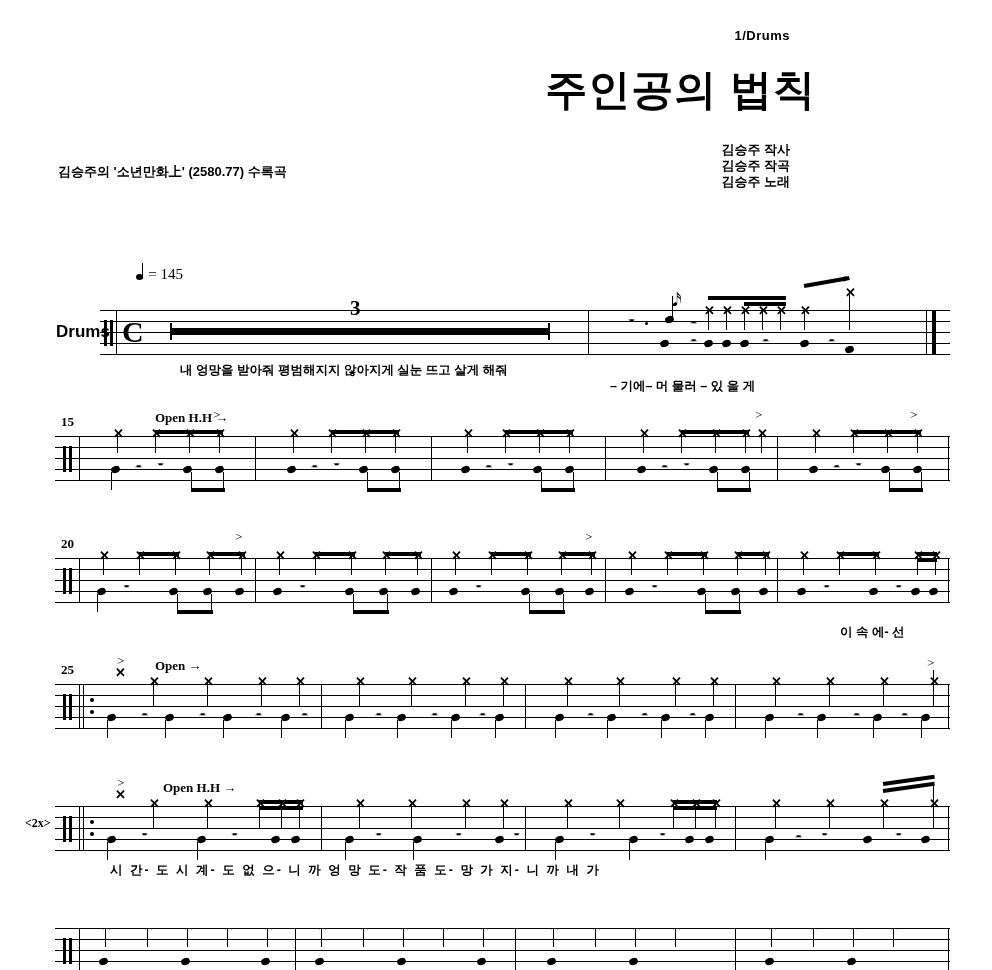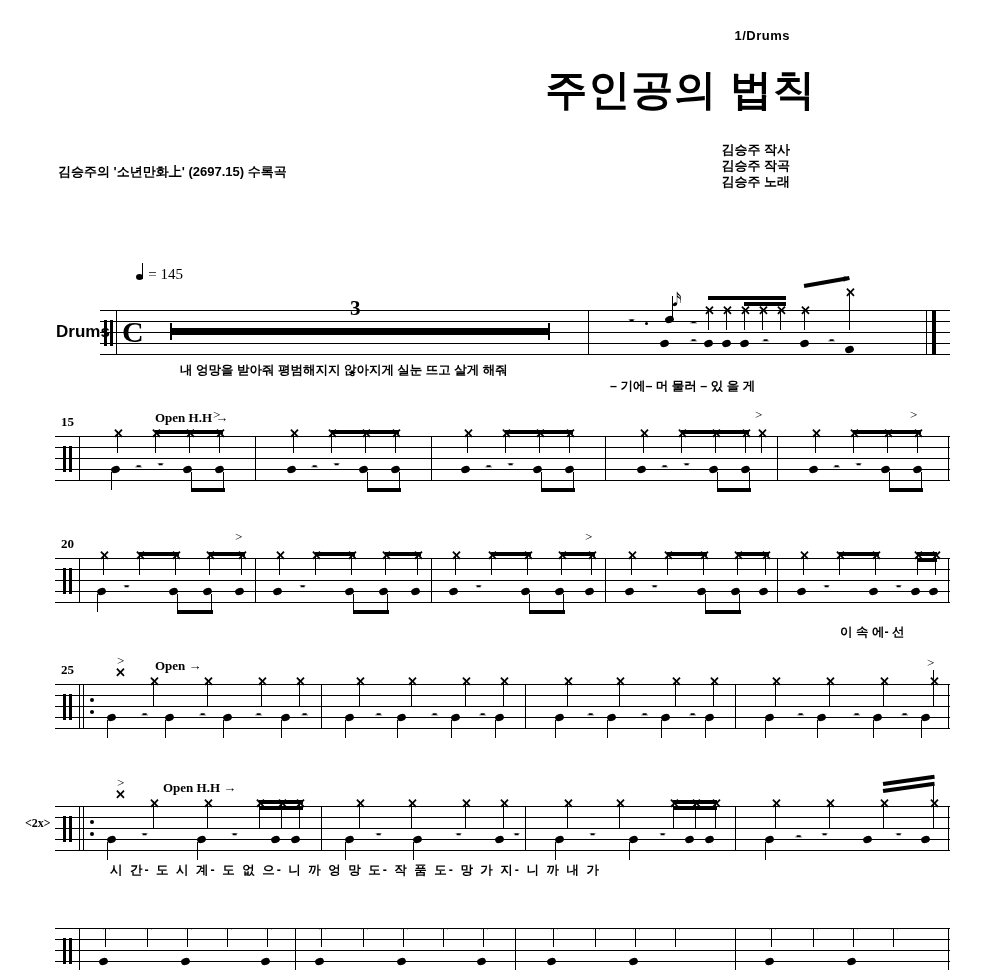--- a/index.html
+++ b/index.html
@@ -113,21 +113,21 @@
   .dot{position:absolute;width:3px;height:3px;border-radius:50%;background:#000;}
   .rep-dots span{position:absolute;width:4px;height:4px;border-radius:50%;background:#000;}
 </style>
 </head>
 <body>
 
 <div class="page">
 
   <div class="page-num">1/Drums</div>
   <div class="title">주인공의 법칙</div>
-  <div class="album-note">김승주의 '소년만화上' (2697.15) 수록곡</div>
+  <div class="album-note">김승주의 '소년만화上' (2580.77) 수록곡</div>
 
   <div class="credits">
     <div>김승주 작사</div>
     <div>김승주 작곡</div>
     <div>김승주 노래</div>
   </div>
 
   <div class="tempo">
     <span class="notehead"></span><span class="stem"></span>
     <span>= 145</span>

